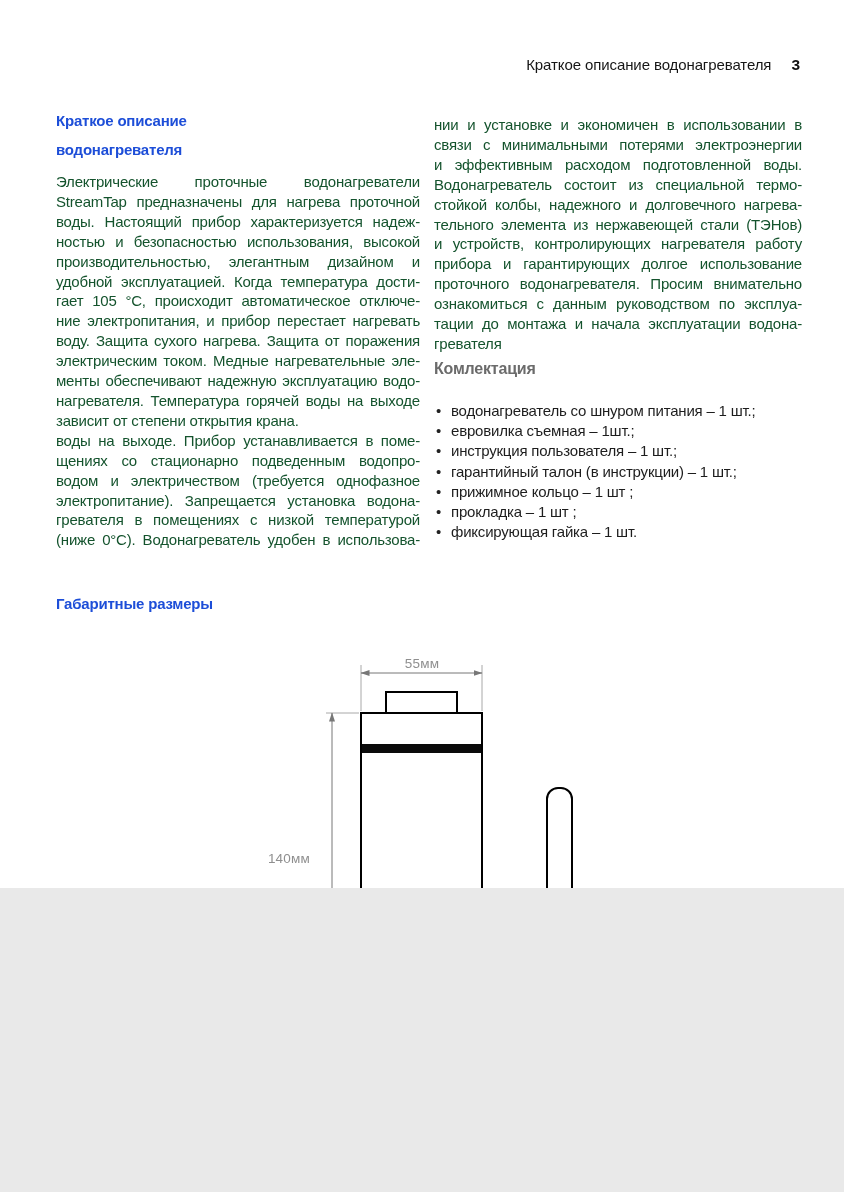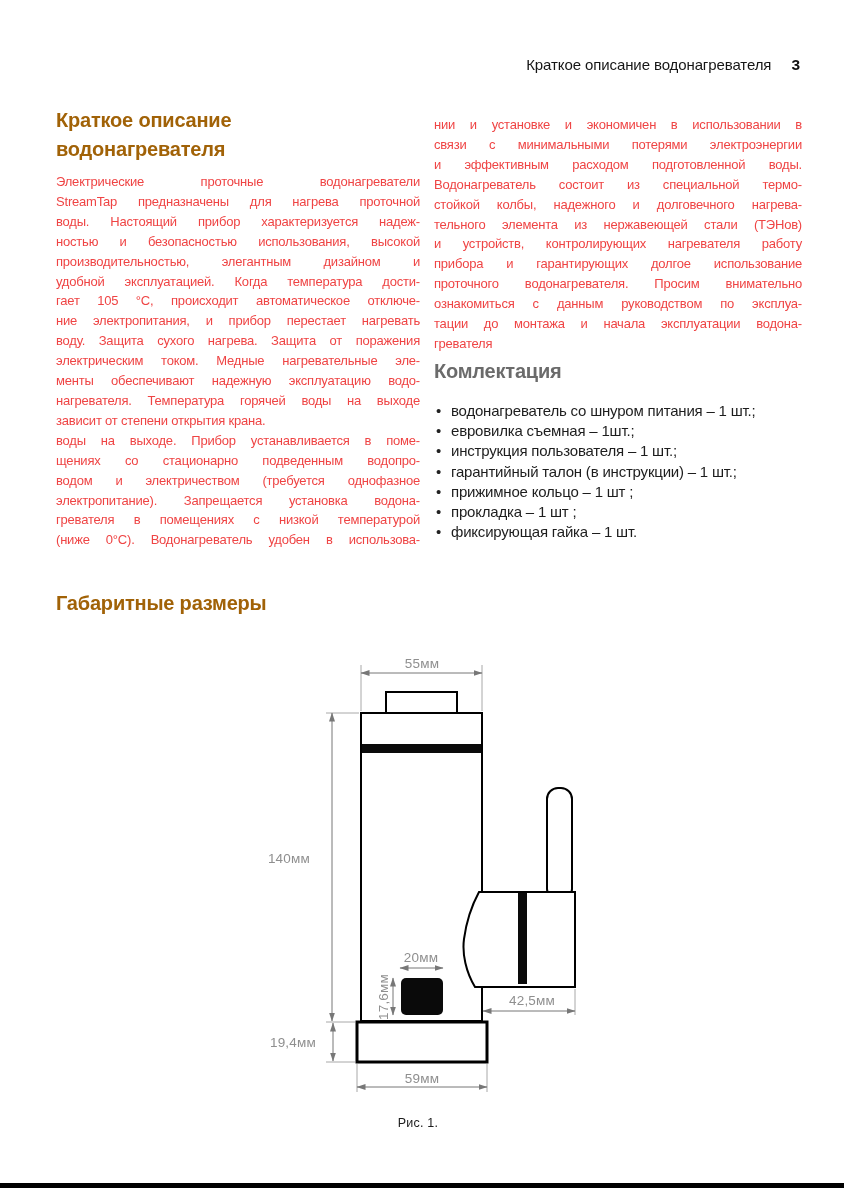--- a/index.html
+++ b/index.html
@@ -1,28 +1,28 @@
 <!DOCTYPE html>
 <html><head>
 <meta charset="utf-8">
 <style>
   html,body{margin:0;padding:0;background:#e9e9e9;}
   .page{
-    position:relative;width:844px;height:1192px;margin:0 auto;background:#ffffff;
+    position:relative;width:844px;height:888px;margin:0 auto;background:#ffffff;
     font-family:"Liberation Sans",sans-serif;color:#1d1d1d;overflow:hidden;
   }
   
   .hdr{position:absolute;top:56px;right:44px;display:flex;align-items:baseline;gap:20px;}
   .hdr-title{font-size:15px;color:#161616;letter-spacing:-0.1px;}
   .hdr-num{font-size:15.5px;font-weight:bold;color:#111;}
   
-  .h1{position:absolute;font-size:20px;font-weight:bold;color:#a16207;line-height:29px;letter-spacing:-0.2px;}
-  .h2{position:absolute;font-size:20px;font-weight:bold;color:#6b6b6b;letter-spacing:-0.2px;}
+  .h1{position:absolute;font-size:15px;font-weight:bold;color:#1d4ed8;line-height:29px;letter-spacing:-0.2px;}
+  .h2{position:absolute;font-size:16px;font-weight:bold;color:#6b6b6b;letter-spacing:-0.2px;}
   
-  .col{position:absolute;font-size:13px;line-height:19.9px;letter-spacing:-0.2px;color:#ef4444;}
+  .col{position:absolute;font-size:15px;line-height:19.9px;letter-spacing:-0.2px;color:#14532d;}
   .col .line{text-align:justify;text-align-last:justify;white-space:normal;}
   .col .line.para-end{text-align:justify;text-align-last:left;}
   
   .kit{position:absolute;font-size:15px;line-height:20.2px;letter-spacing:-0.2px;color:#1d1d1d;}
   .kit-item{display:flex;}
   .kit-bullet{width:15px;flex:0 0 15px;color:#222;}
   .kit-text{flex:1;text-align:left;}
   
   .fig{position:absolute;left:250px;top:640px;width:360px;height:500px;}
   .fig text{font-family:"Liberation Sans",sans-serif;font-size:13.5px;fill:#8f8f8f;letter-spacing:0.2px;}

